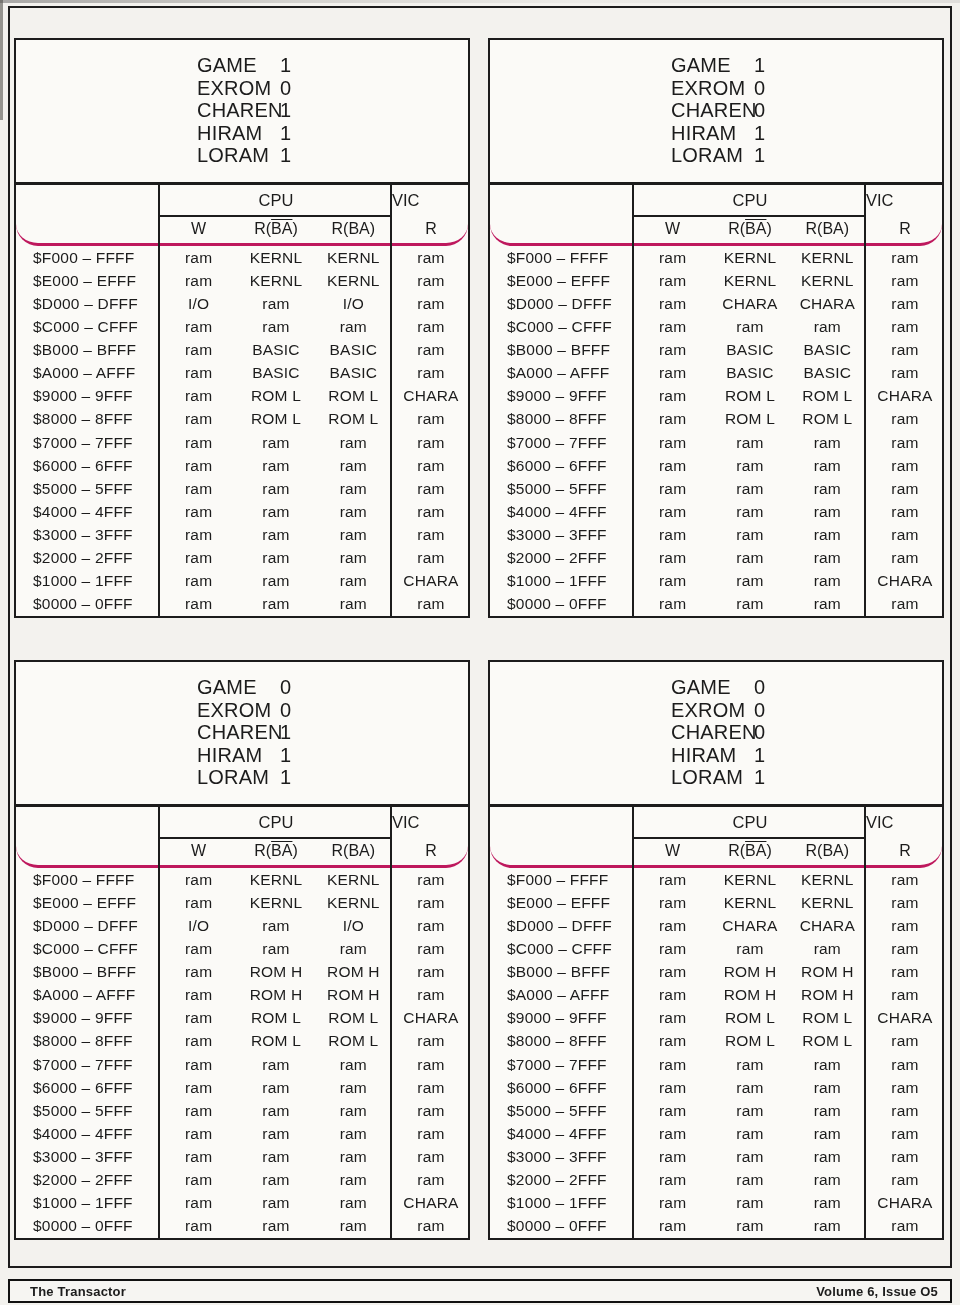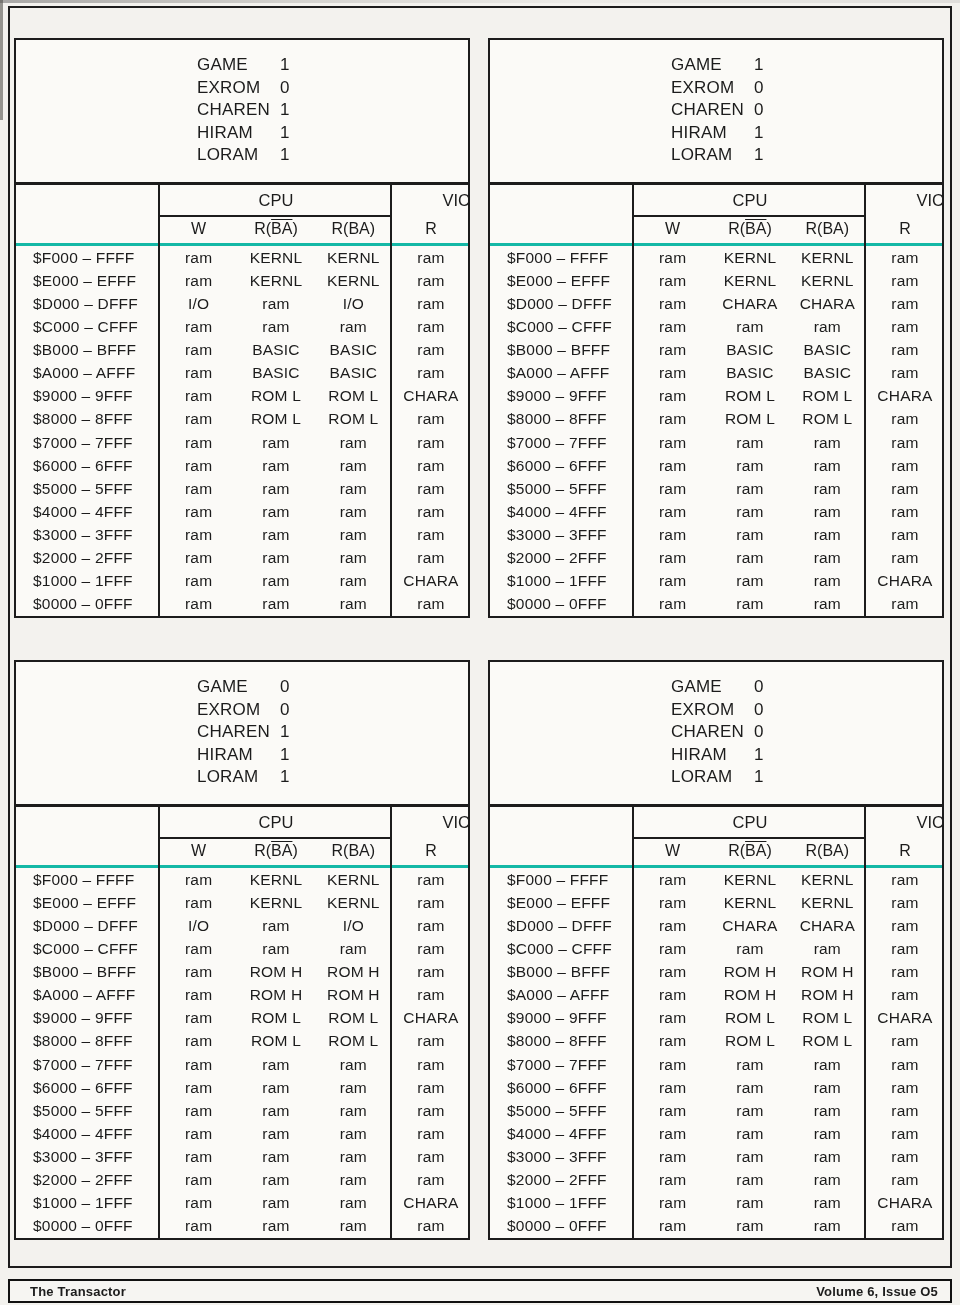--- a/index.html
+++ b/index.html
@@ -46,39 +46,39 @@
   .memmap:nth-of-type(2) { left: 478px; top: 30px;  }
   .memmap:nth-of-type(3) { left: 4px;   top: 652px; }
   .memmap:nth-of-type(4) { left: 478px; top: 652px; }
 
   
   .config {
     height: 145px;
     box-sizing: border-box;
     border-bottom: 3px solid #1c1c1c;
     padding: 14px 0 0 181px;
-    font-size: 17px;
+    font-size: 20px;
     letter-spacing: .2px;
   }
   .config-row { display: flex; line-height: 22.6px; }
   .config-label { width: 83px; }
   .config-value { }
 
   
-  .thead { border-bottom: 3px solid #14b8a6; }
+  .thead { border-bottom: 3px solid #be185d; border-radius: 22px; }
   .hrow1 {
     display: grid;
     grid-template-columns: 144px 232px 78px;
     height: 29px;
   }
   .hrow1 .cpu {
     text-align: center; line-height: 30px; font-size: 16.5px;
     border-bottom: 2px solid #1c1c1c; box-sizing: border-box;
   }
-  .hrow1 .vic { text-align: right; line-height: 30px; font-size: 16.5px; }
+  .hrow1 .vic { text-align: left; line-height: 30px; font-size: 16.5px; }
   .hrow2 {
     display: grid;
     grid-template-columns: 144px 77.3px 77.4px 77.3px 78px;
     height: 29px;
   }
   .hrow2 > div { text-align: center; line-height: 29px; font-size: 16px; }
   .over { text-decoration: overline; }
 
   
   .tbody { height: 370px; display: grid; grid-template-rows: repeat(16, 1fr); }

